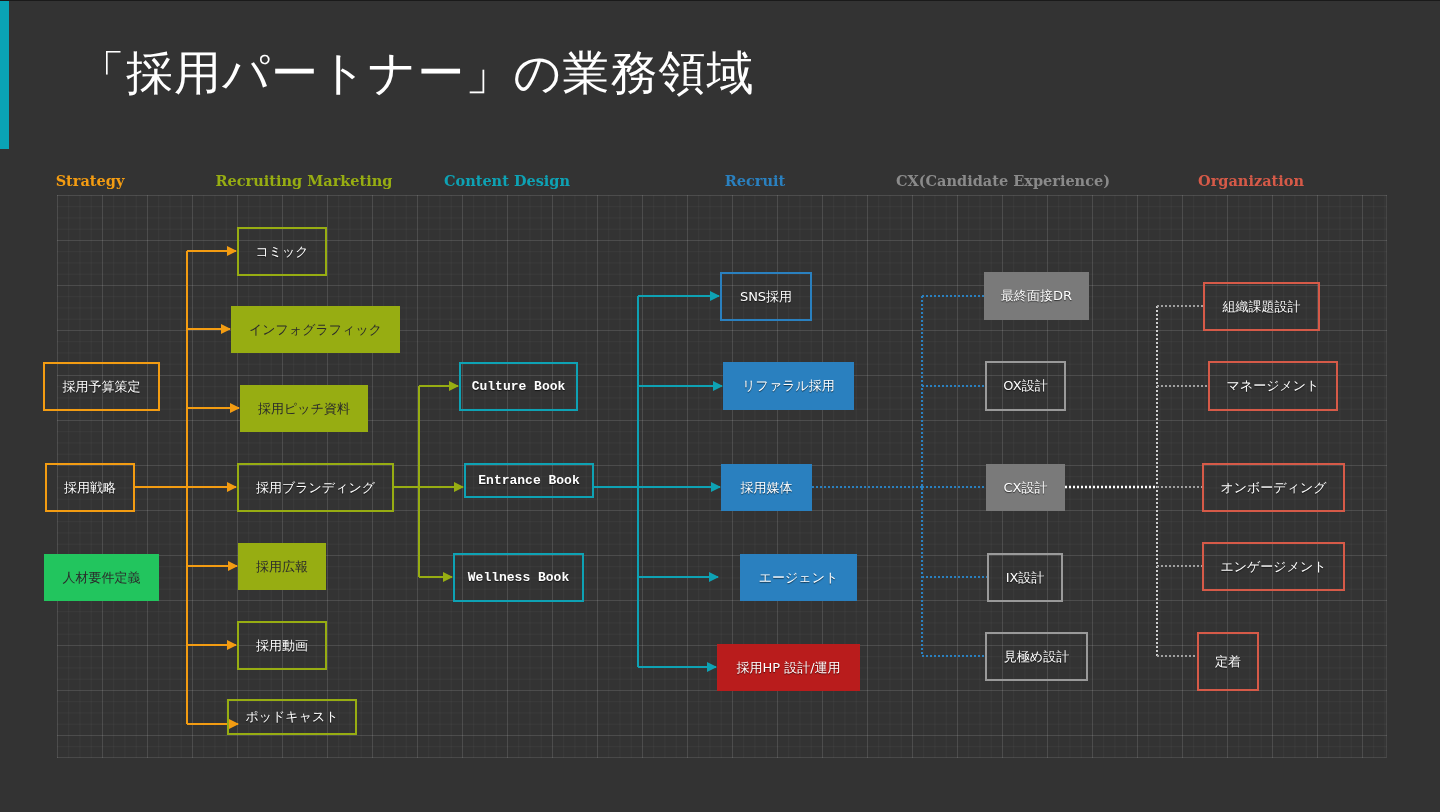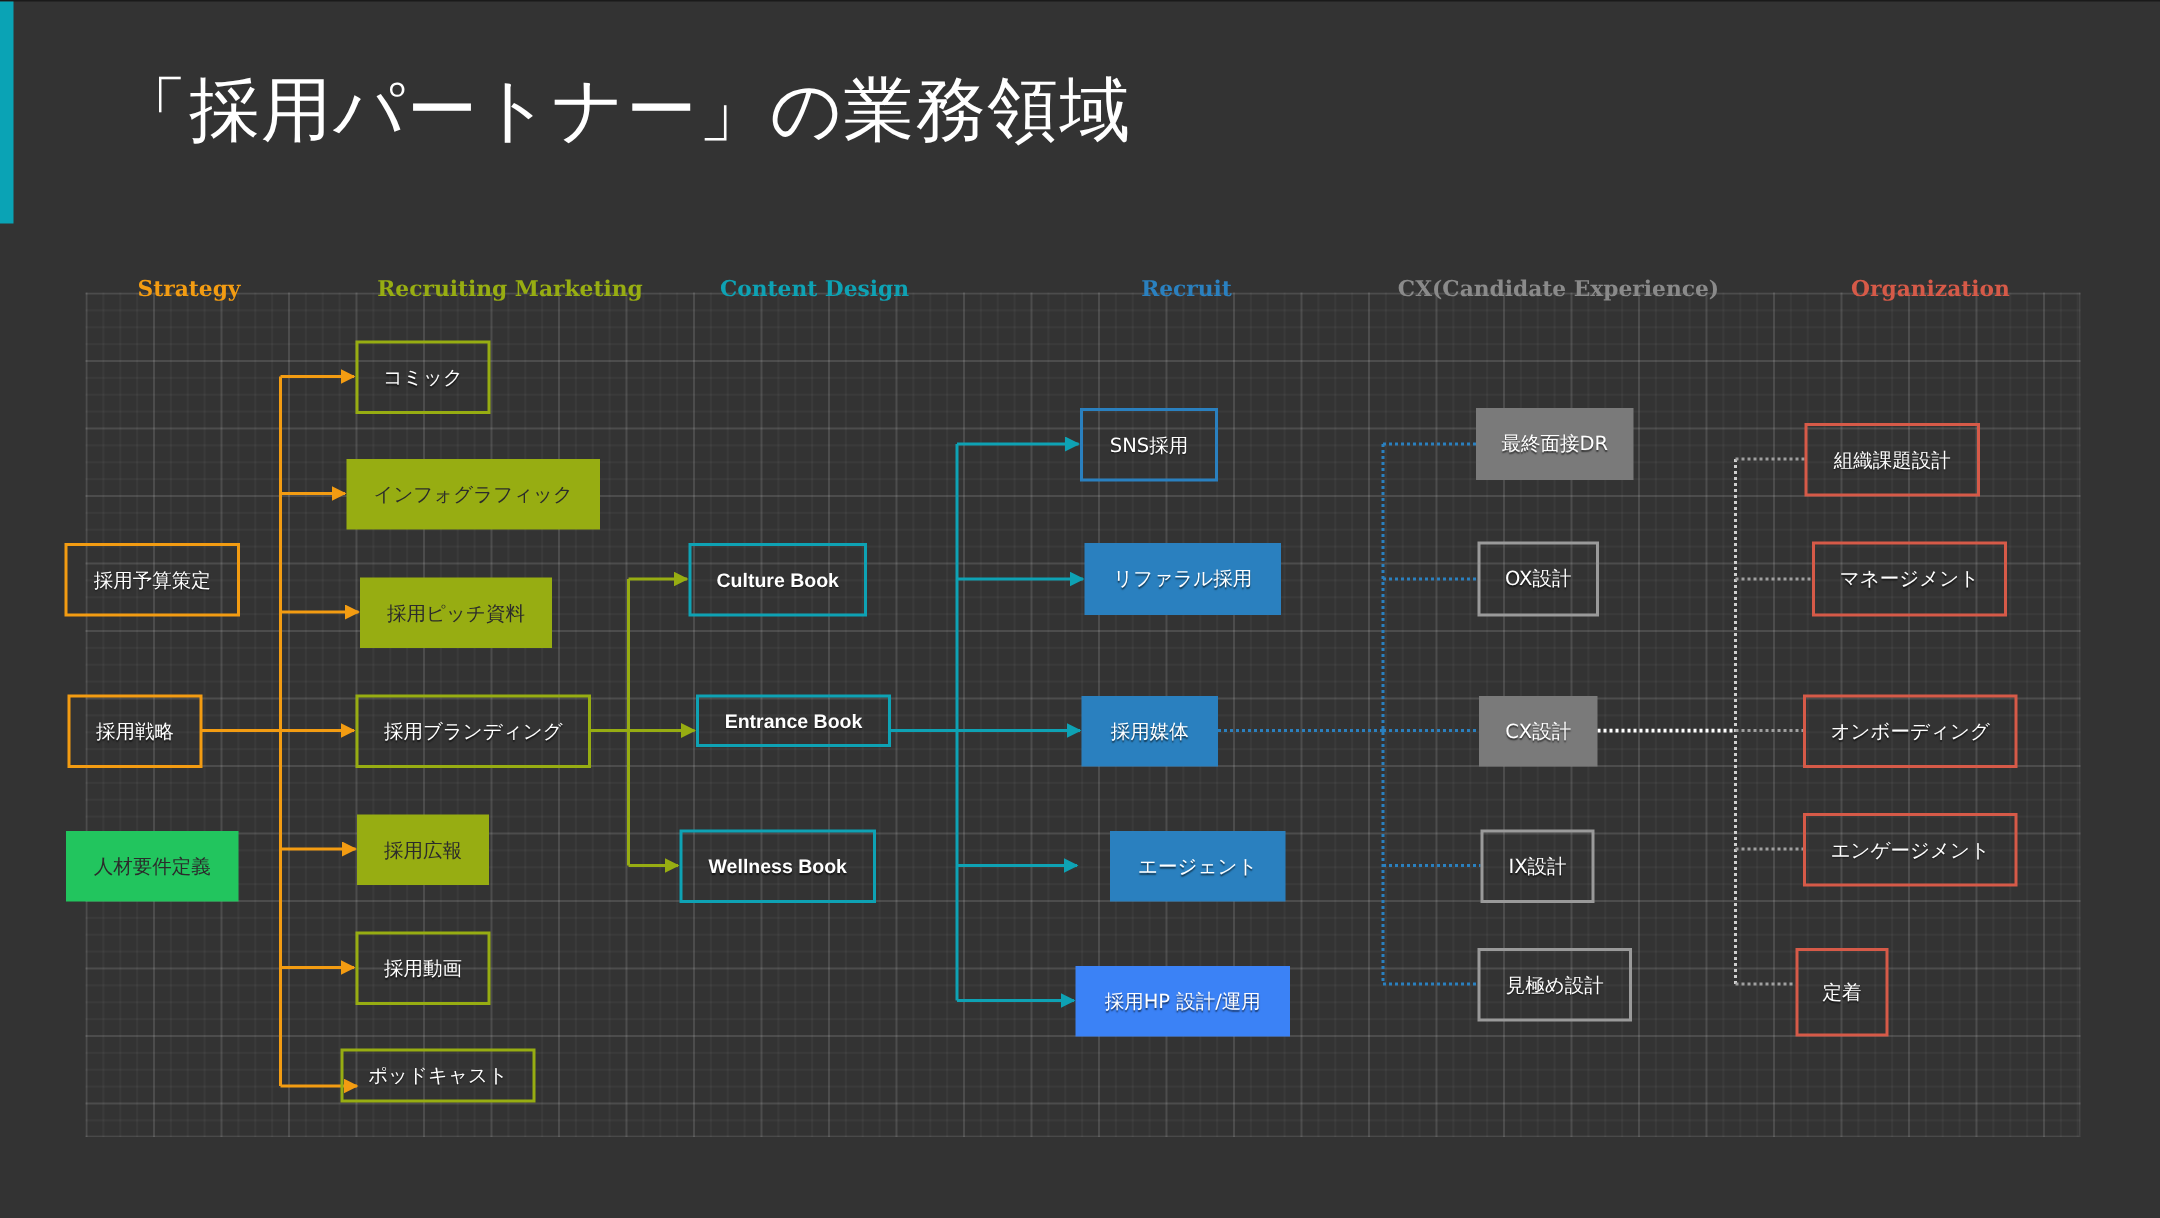--- a/index.html
+++ b/index.html
@@ -23,32 +23,32 @@
       linear-gradient(to bottom, rgba(255,255,255,0.09) 1px, transparent 1px),
       linear-gradient(to right, rgba(255,255,255,0.035) 1px, transparent 1px),
       linear-gradient(to bottom, rgba(255,255,255,0.035) 1px, transparent 1px);
     background-size:45px 45px, 45px 45px, 11.25px 11.25px, 11.25px 11.25px;
     background-position:0 0;
     border-right:1px solid rgba(255,255,255,0.09);
     border-bottom:1px solid rgba(255,255,255,0.09);
     box-sizing:border-box;
   }
   .col-head {
-    position:absolute; top:184px; font-family:"DejaVu Serif", serif; font-weight:bold;
-    font-size:14.5px; white-space:nowrap; transform:translateX(-50%);margin-left:36px;
+    position:absolute; top:172px; font-family:"DejaVu Serif", serif; font-weight:bold;
+    font-size:14.5px; white-space:nowrap; transform:translateX(-50%);
   }
   svg.links { position:absolute; left:0; top:0; width:1440px; height:812px; pointer-events:none; }
   .node {
     position:absolute; box-sizing:border-box;
     display:flex; align-items:center; justify-content:center;
     font-size:13px; color:#ffffff; white-space:nowrap;
     font-family:"DejaVu Sans", sans-serif;
     text-shadow:0 1px 1px rgba(0,0,0,0.6);
   }
-  .node.serif { font-family:Liberation Sans, sans-serif; font-weight:bold; }
+  .node.serif { font-family:Liberation Mono, monospace; font-weight:bold; }
   .outline { border:2px solid; background:transparent; }
   .filled { border:none; }
   .filled.dark-text { color:#2b2b2b; text-shadow:none; }
 </style>
 </head>
 <body>
 
 <div class="topline"></div>
 <div class="accent-bar"></div>
 <div class="title">「採用パートナー」の業務領域</div>
@@ -139,21 +139,21 @@
 <div class="node outline" style="left:227px;top:699px;width:130px;height:36px;border-color:#97ad12">ポッドキャスト</div>
 
 <div class="node outline serif" style="left:459px;top:362px;width:119px;height:49px;border-color:#0ea2b4">Culture Book</div>
 <div class="node outline serif" style="left:464px;top:463px;width:130px;height:35px;border-color:#0ea2b4">Entrance Book</div>
 <div class="node outline serif" style="left:453px;top:553px;width:131px;height:49px;border-color:#0ea2b4">Wellness Book</div>
 
 <div class="node outline" style="left:720px;top:272px;width:92px;height:49px;border-color:#2a80bf">SNS採用</div>
 <div class="node filled" style="left:723px;top:362px;width:131px;height:48px;background:#2a80bf">リファラル採用</div>
 <div class="node filled" style="left:721px;top:464px;width:91px;height:47px;background:#2a80bf">採用媒体</div>
 <div class="node filled" style="left:740px;top:554px;width:117px;height:47px;background:#2a80bf">エージェント</div>
-<div class="node filled" style="left:717px;top:644px;width:143px;height:47px;background:#3b82f6">採用HP 設計/運用</div>
+<div class="node filled" style="left:717px;top:644px;width:143px;height:47px;background:#b91c1c">採用HP 設計/運用</div>
 
 <div class="node filled" style="left:984px;top:272px;width:105px;height:48px;background:#7a7a7a">最終面接DR</div>
 <div class="node outline" style="left:985px;top:361px;width:81px;height:50px;border-color:#9a9a9a">OX設計</div>
 <div class="node filled" style="left:986px;top:464px;width:79px;height:47px;background:#7a7a7a">CX設計</div>
 <div class="node outline" style="left:987px;top:553px;width:76px;height:49px;border-color:#9a9a9a">IX設計</div>
 <div class="node outline" style="left:985px;top:632px;width:103px;height:49px;border-color:#9a9a9a">見極め設計</div>
 
 <div class="node outline" style="left:1203px;top:282px;width:117px;height:49px;border-color:#d65a48">組織課題設計</div>
 <div class="node outline" style="left:1208px;top:361px;width:130px;height:50px;border-color:#d65a48">マネージメント</div>
 <div class="node outline" style="left:1202px;top:463px;width:143px;height:49px;border-color:#d65a48">オンボーディング</div>

